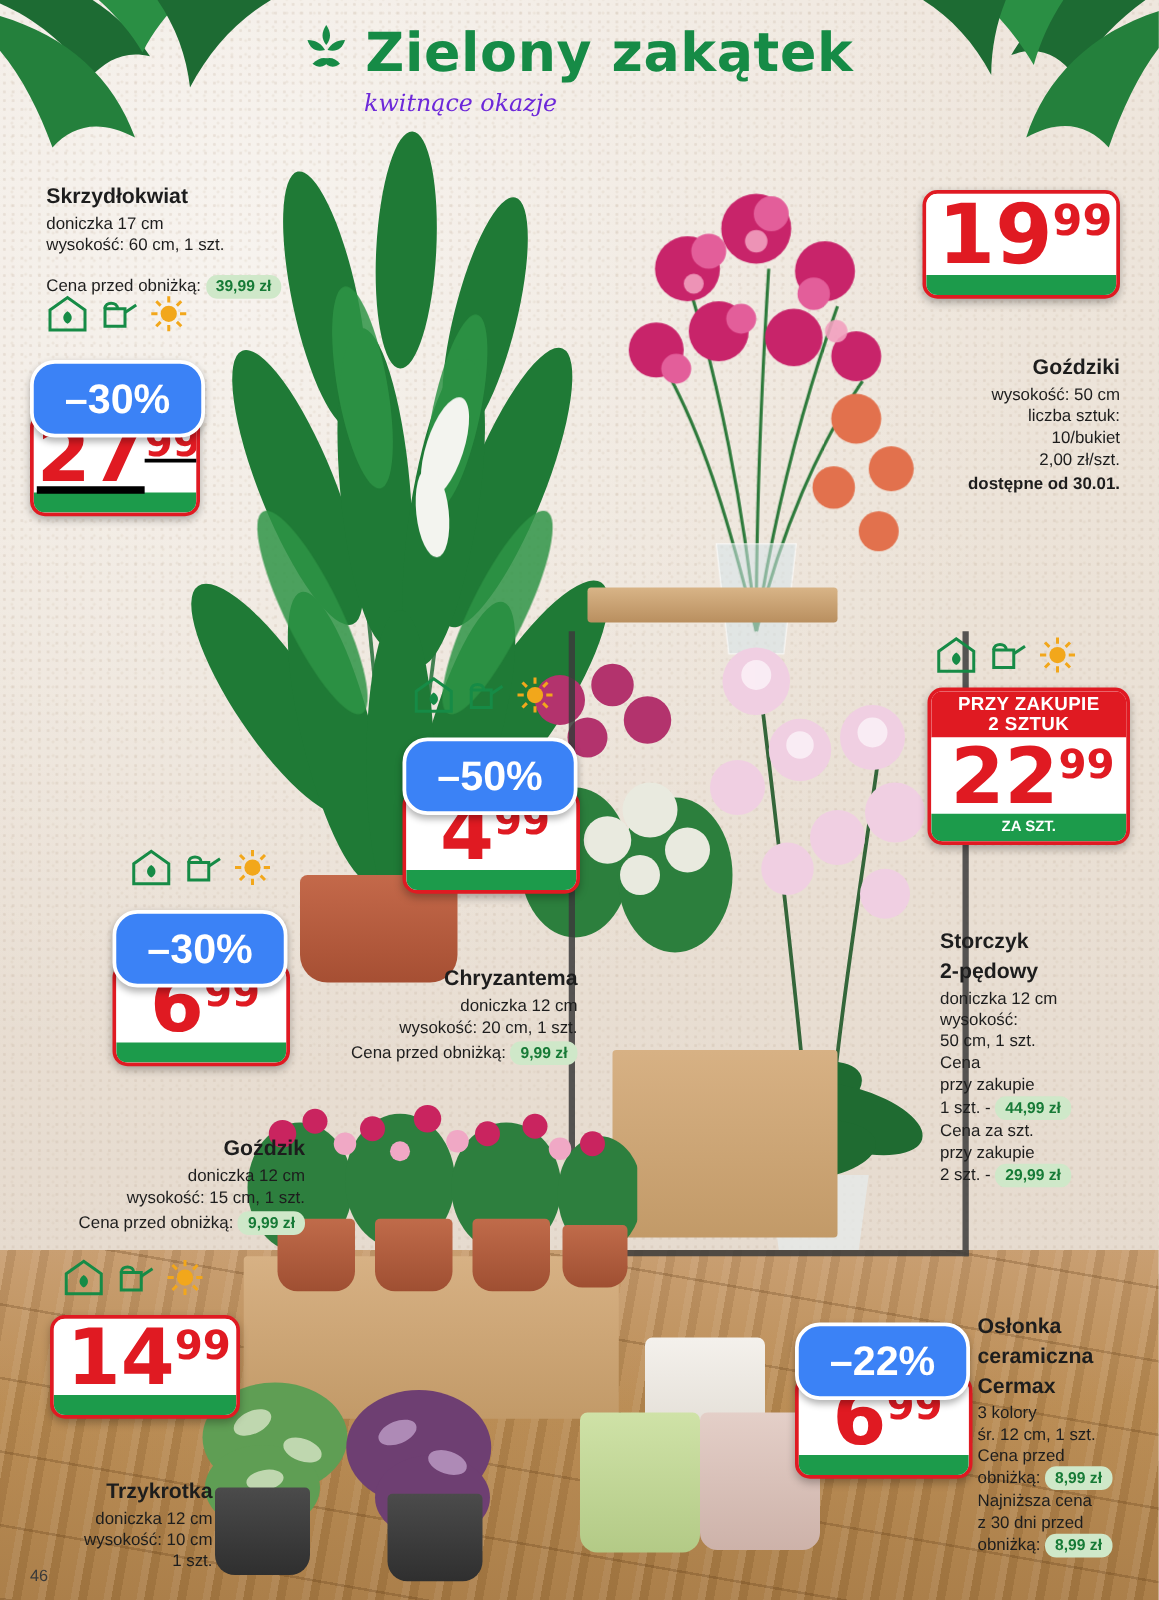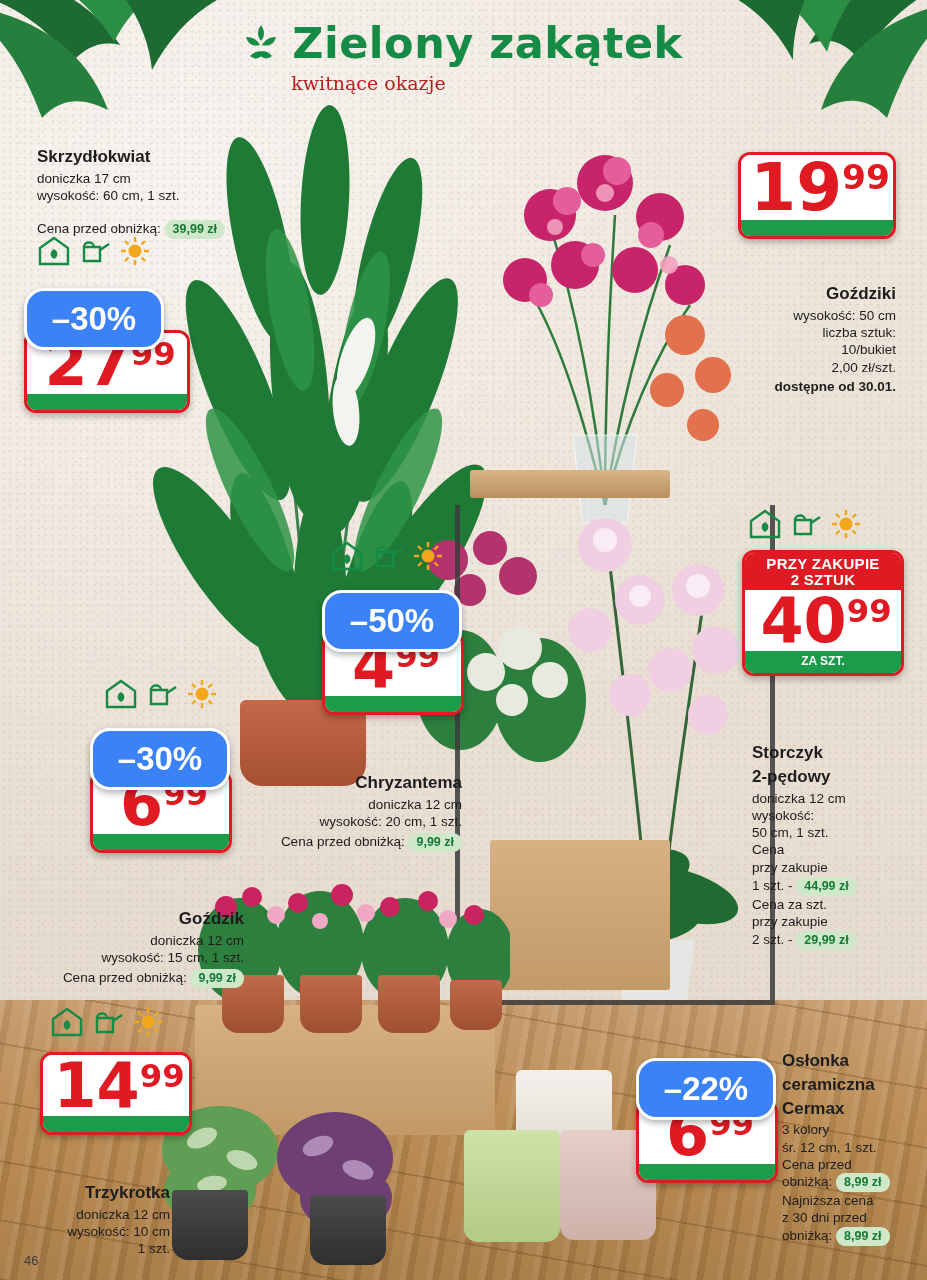--- a/index.html
+++ b/index.html
@@ -52,29 +52,29 @@
   .leaf-left { left:-20px; top:-30px; width:260px; height:190px; }
   .leaf-right { right:-20px; top:-40px; width:260px; height:200px; }
 
   
   .plant-blob { position:absolute; pointer-events:none; }
 
   
   .header {
     position:absolute; left:0; top:18px; width:927px; text-align:center; z-index:6;
   }
-  .brand-row { display:flex; align-items:center; justify-content:center; gap:14px; }
+  .brand-row { display:flex; align-items:flex-start; justify-content:center; gap:14px; }
   .brand-mark { width:34px; height:40px; }
   .brand-title {
     font-size:43px; font-weight:bold; color:#168b46; letter-spacing:.5px;
     font-family:"DejaVu Sans", sans-serif;
   }
   .brand-sub {
     margin-top:4px; margin-right:190px;
-    font-size:19px; color:#b91c1c; 
+    font-size:19px; color:#6d28d9; font-style:italic;
     font-family:"DejaVu Serif", serif;
   }
 
   
   .tag {
     position:absolute; z-index:7;
     border:3px solid #e01a22; border-radius:12px; background:#fff;
     box-shadow: 0 3px 7px rgba(0,0,0,.28);
     overflow:hidden;
   }
@@ -368,21 +368,21 @@
   <svg width="32" height="32" viewBox="0 0 32 32">
       <circle cx="16" cy="16" r="6.5" fill="#f2a71b"></circle>
       <g stroke="#f2a71b" stroke-width="2.4">
         <path d="M16 2v5M16 25v5M2 16h5M25 16h5M6 6l3.5 3.5M22.5 22.5L26 26M26 6l-3.5 3.5M9.5 22.5L6 26"></path>
       </g>
     </svg>
 </div>
 
 <div class="discount" style="left:24px; top:288px; width:140px; height:62px; font-size:33px;">–30%</div>
 
-<div class="tag" style="left:24px; top:330px; width:166px;">
+<div class="tag" style="left:24px; top:330px; width:136px;text-decoration:underline;">
   <div class="tag-price" style="font-size:62px;">
     <span>27</span>
       <span class="cents">99</span>
   </div>
   <div class="tag-foot"></div>
 </div>
 
 <div class="tag" style="left:738px; top:152px; width:158px;">
   <div class="tag-price" style="font-size:66px;">
     <span>19</span>
@@ -455,21 +455,21 @@
       </g>
     </svg>
 </div>
 
 <div class="tag" style="left:742px; top:550px; width:162px;">
   <div class="tag-top" style="font-size:15px;">
     <div>PRZY ZAKUPIE</div>
     <div>2 SZTUK</div>
   </div>
   <div class="tag-price" style="font-size:62px;">
-    <span>40</span>
+    <span>22</span>
       <span class="cents">99</span>
   </div>
   <div class="tag-bottom-label" style="font-size:12px;">ZA SZT.</div>
 </div>
 
 <div class="block" style="left:752px; top:742px; width:175px;">
   <div class="name">Storczyk</div>
   <div class="name">2-pędowy</div>
   <div class="line">doniczka 12 cm</div>
   <div class="line">wysokość:</div>

